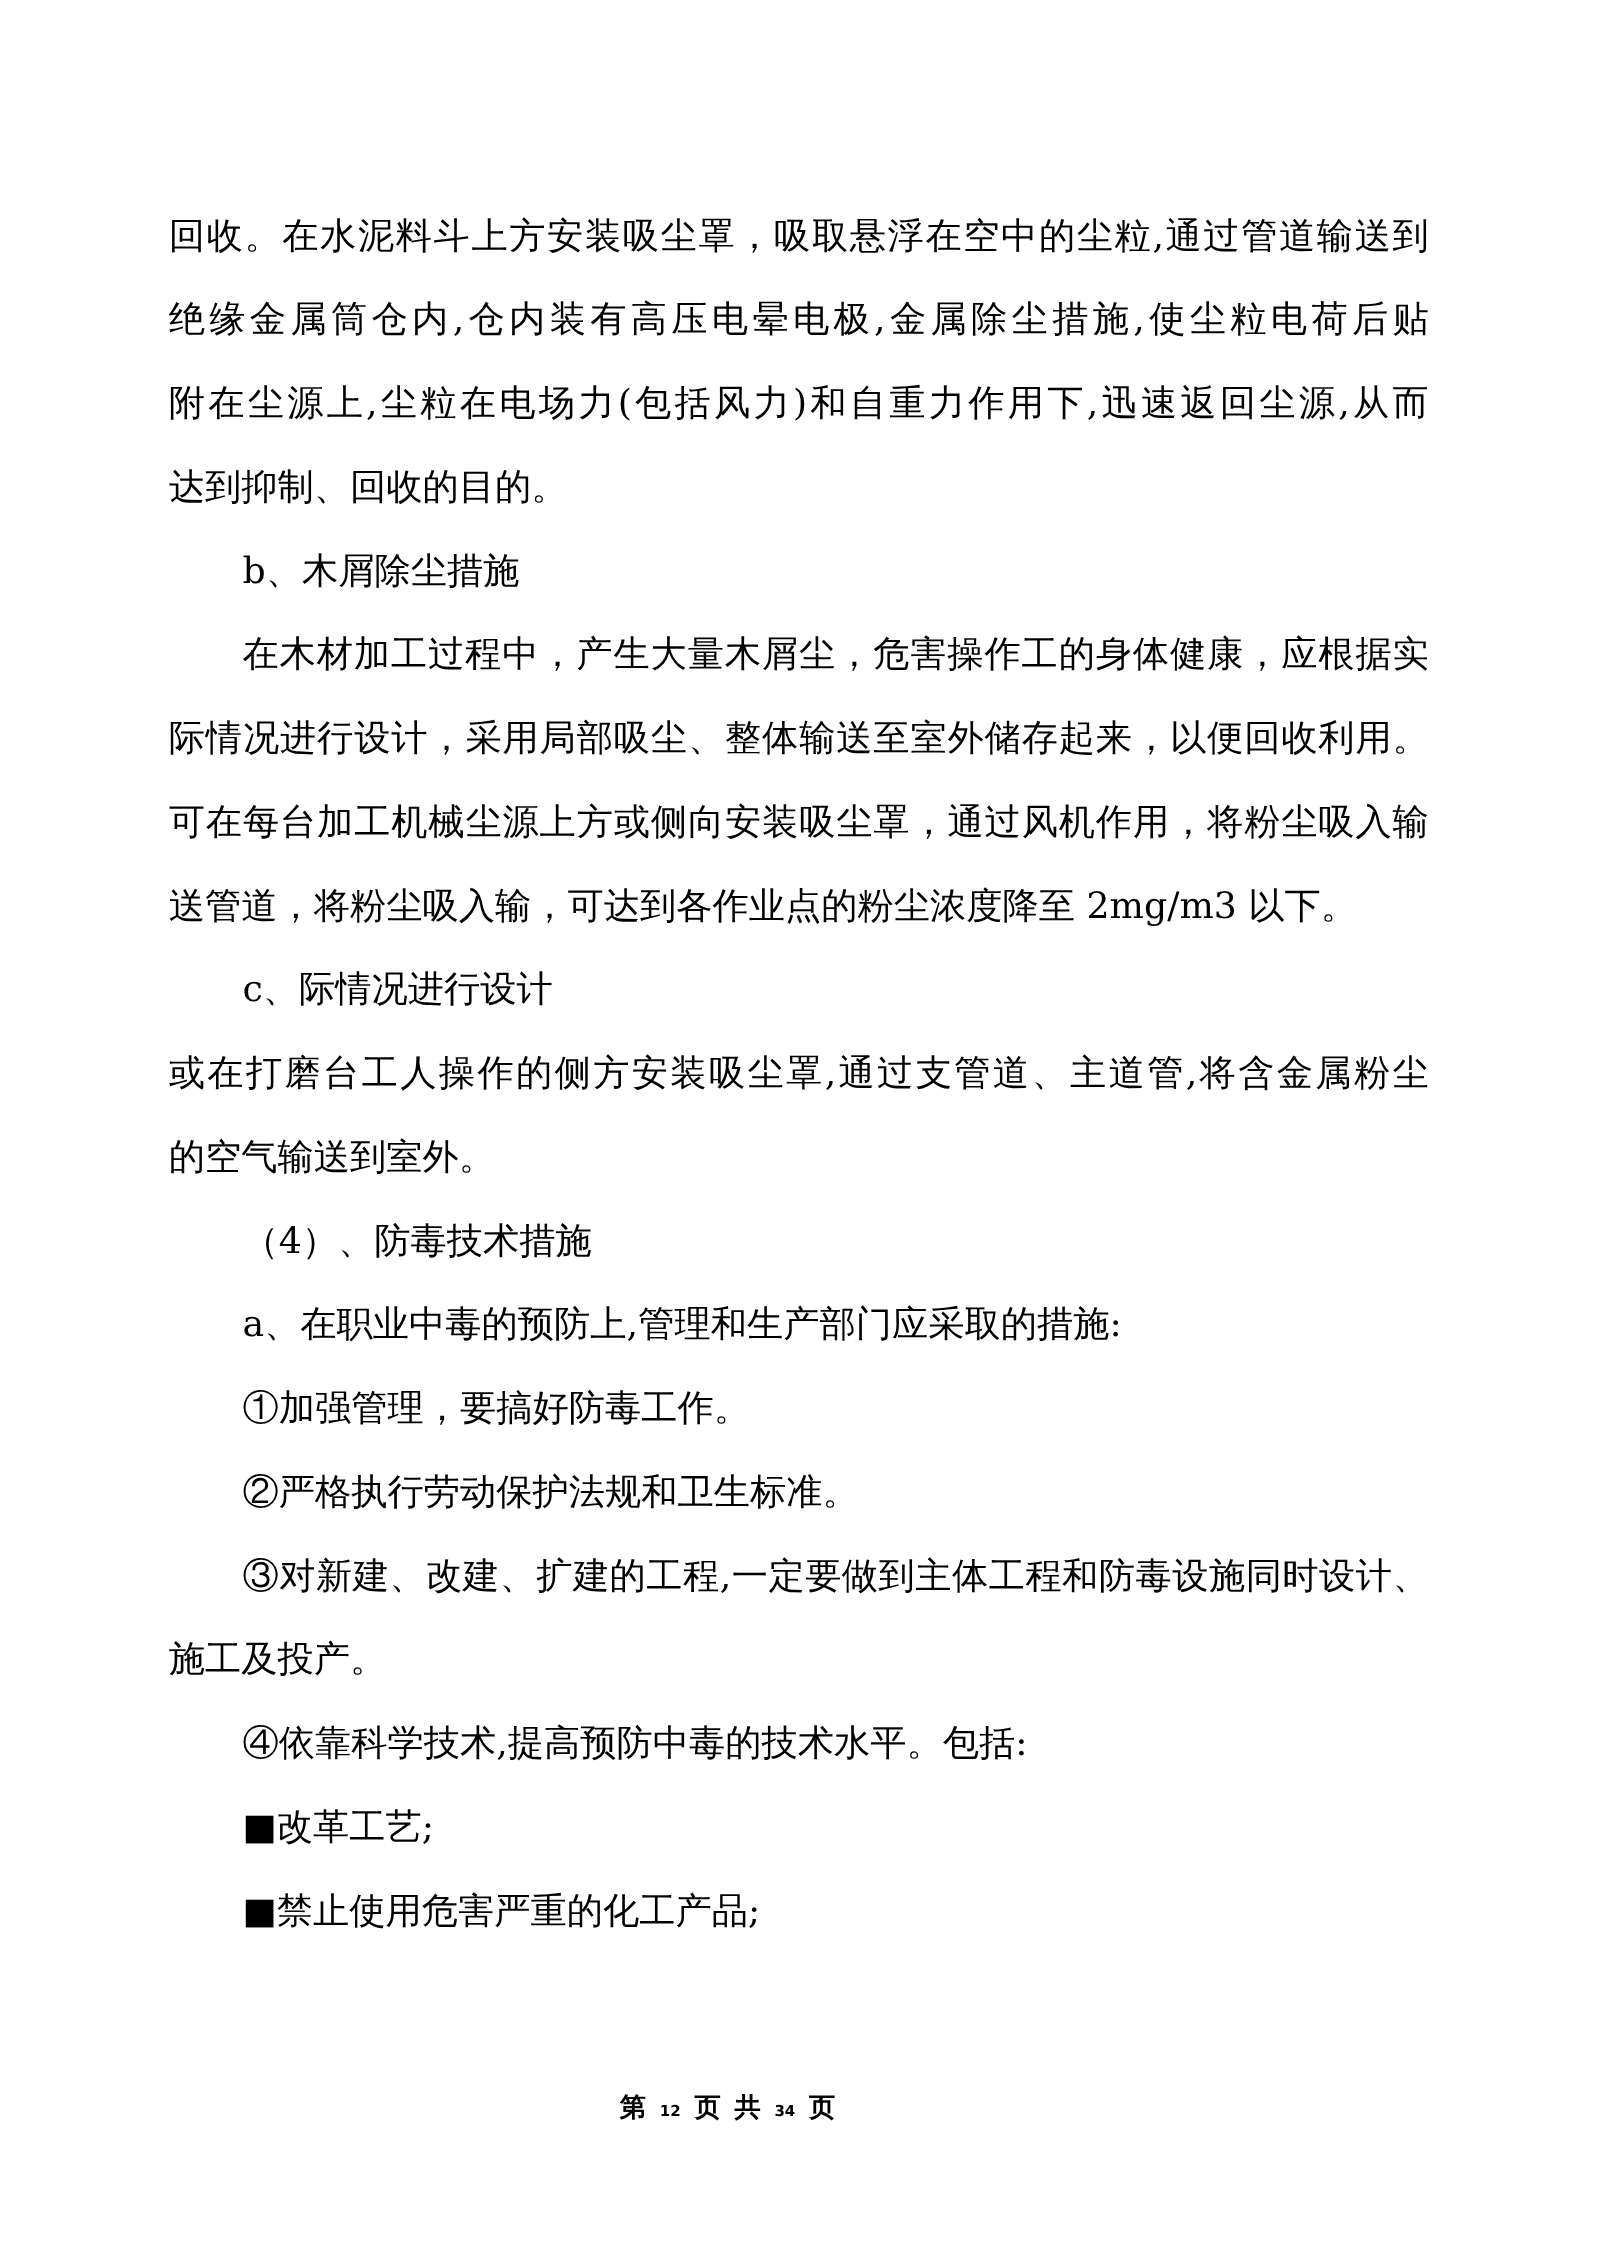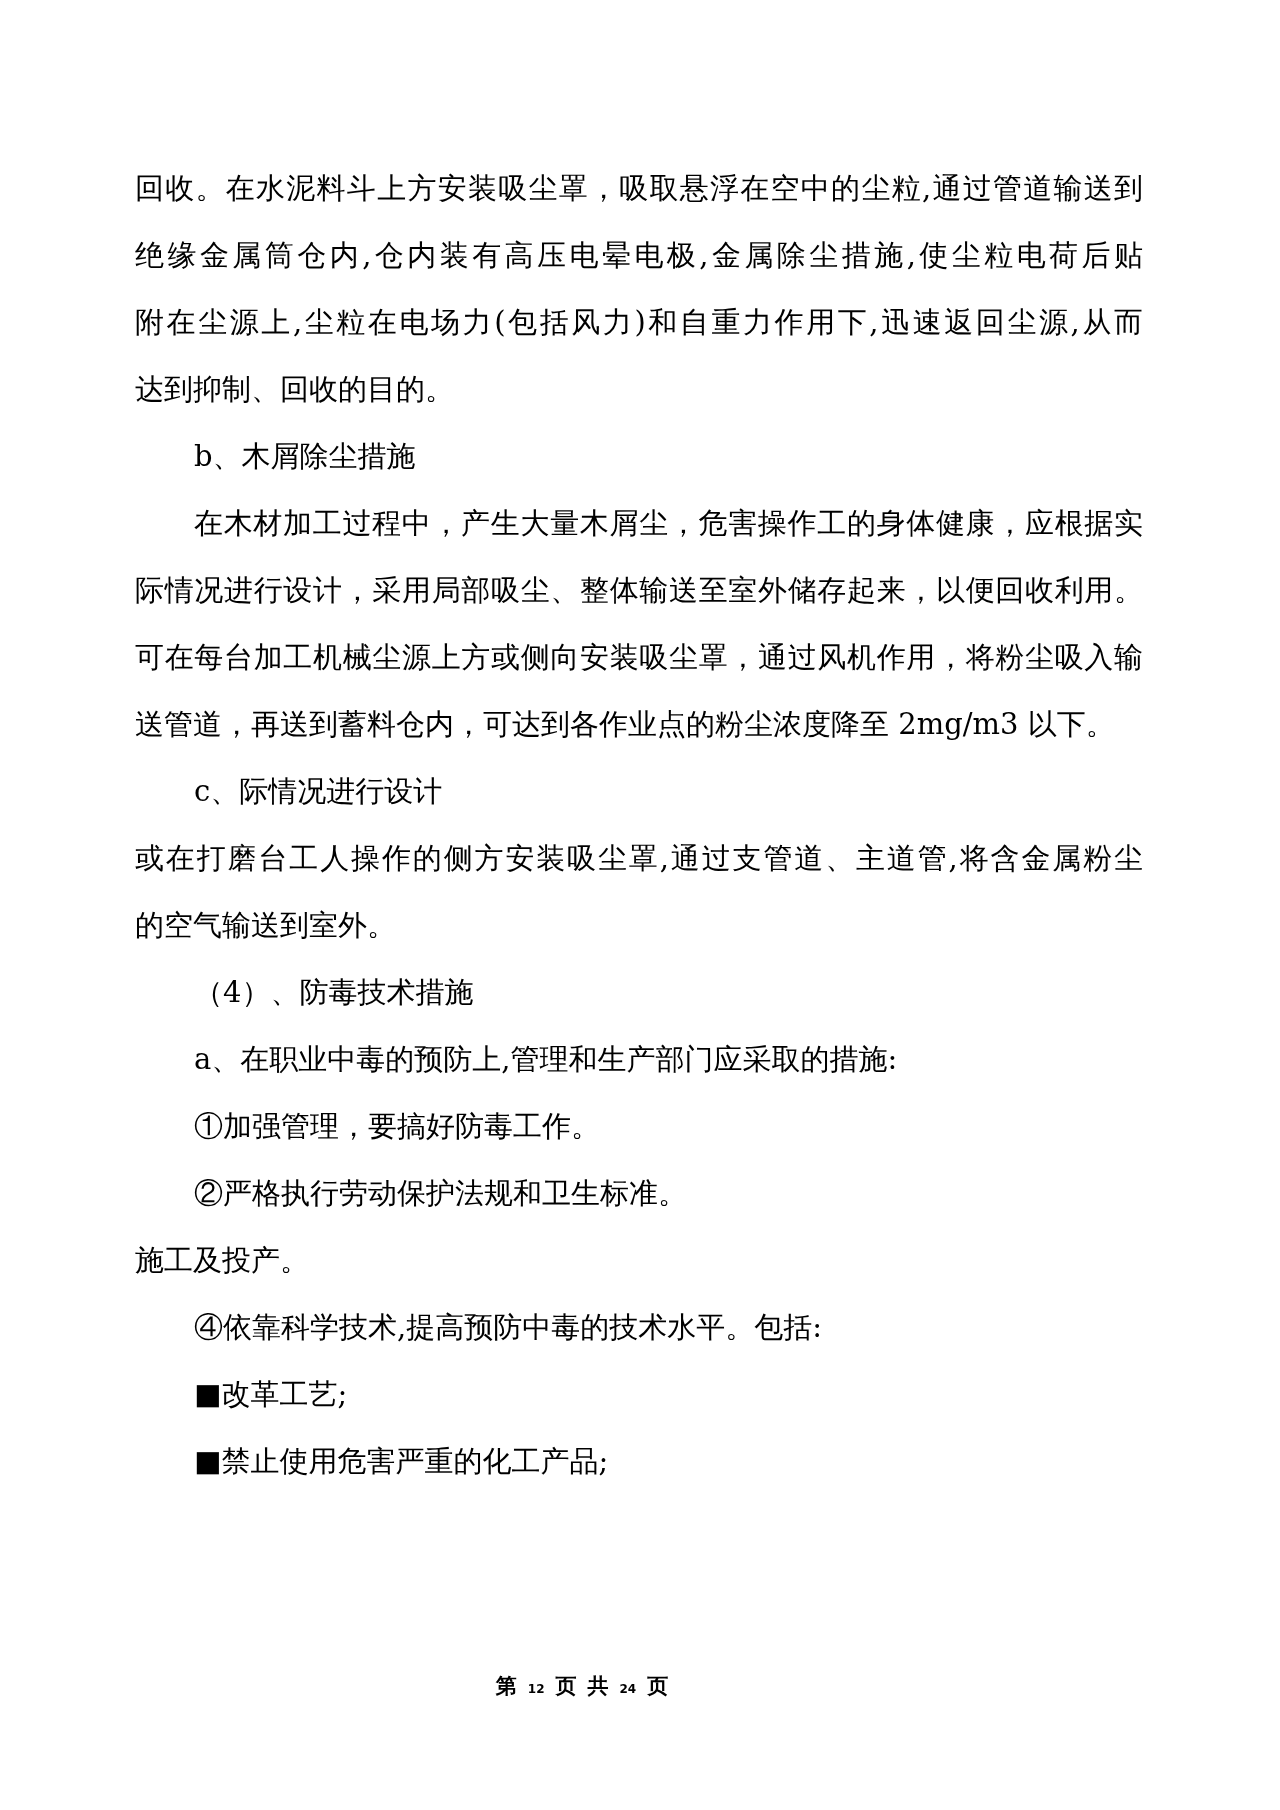--- a/index.html
+++ b/index.html
@@ -65,34 +65,35 @@
 <div class="page" style="background: rgb(255, 255, 255); color: rgb(0, 0, 0);">
   <div class="body-text" id="body-text">
       <div class="line justify">回收。在水泥料斗上方安装吸尘罩，吸取悬浮在空中的尘粒,通过管道输送到</div>
       <div class="line justify">绝缘金属筒仓内,仓内装有高压电晕电极,金属除尘措施,使尘粒电荷后贴</div>
       <div class="line justify">附在尘源上,尘粒在电场力(包括风力)和自重力作用下,迅速返回尘源,从而</div>
       <div class="line">达到抑制、回收的目的。</div>
       <div class="line indent">b、木屑除尘措施</div>
       <div class="line indent justify">在木材加工过程中，产生大量木屑尘，危害操作工的身体健康，应根据实</div>
       <div class="line justify">际情况进行设计，采用局部吸尘、整体输送至室外储存起来，以便回收利用。</div>
       <div class="line justify">可在每台加工机械尘源上方或侧向安装吸尘罩，通过风机作用，将粉尘吸入输</div>
-      <div class="line">送管道，再送到蓄料仓内，可达到各作业点的粉尘浓度降至 2mg/m3 以下。</div>
+      <div class="line">送管道，将粉尘吸入输，可达到各作业点的粉尘浓度降至 2mg/m3 以下。</div>
       <div class="line indent">c、际情况进行设计</div>
       <div class="line justify">或在打磨台工人操作的侧方安装吸尘罩,通过支管道、主道管,将含金属粉尘</div>
       <div class="line">的空气输送到室外。</div>
       <div class="line indent">（4）、防毒技术措施</div>
       <div class="line indent">a、在职业中毒的预防上,管理和生产部门应采取的措施:</div>
       <div class="line indent">①加强管理，要搞好防毒工作。</div>
       <div class="line indent">②严格执行劳动保护法规和卫生标准。</div>
+      <div class="line indent justify">③对新建、改建、扩建的工程,一定要做到主体工程和防毒设施同时设计、</div>
       <div class="line">施工及投产。</div>
       <div class="line indent">④依靠科学技术,提高预防中毒的技术水平。包括:</div>
       <div class="line indent">■改革工艺;</div>
       <div class="line indent">■禁止使用危害严重的化工产品;</div>
     </div>
   <div class="footer" id="page-footer">
       <span class="footer-part">第</span>
       <span class="footer-part digit">12</span>
       <span class="footer-part">页</span>
       <span class="footer-part">共</span>
-      <span class="footer-part digit">24</span>
+      <span class="footer-part digit">34</span>
       <span class="footer-part">页</span>
     </div>
 </div>
 
 </body></html>

